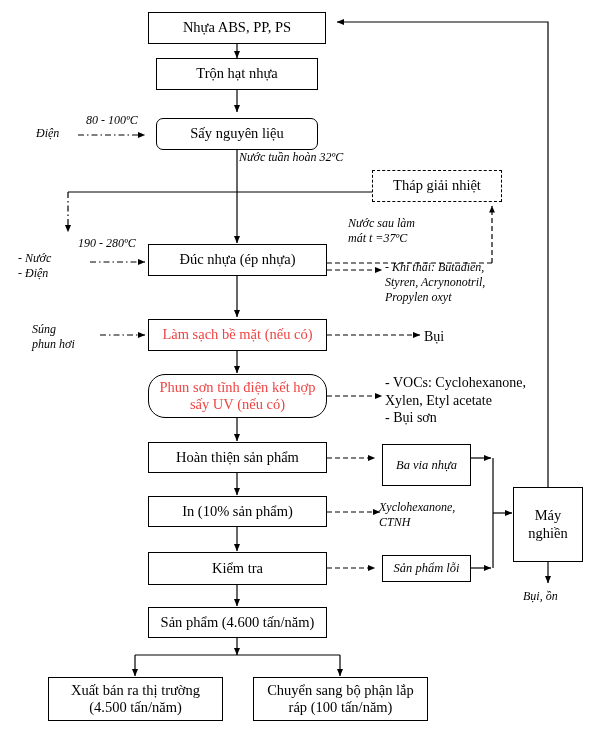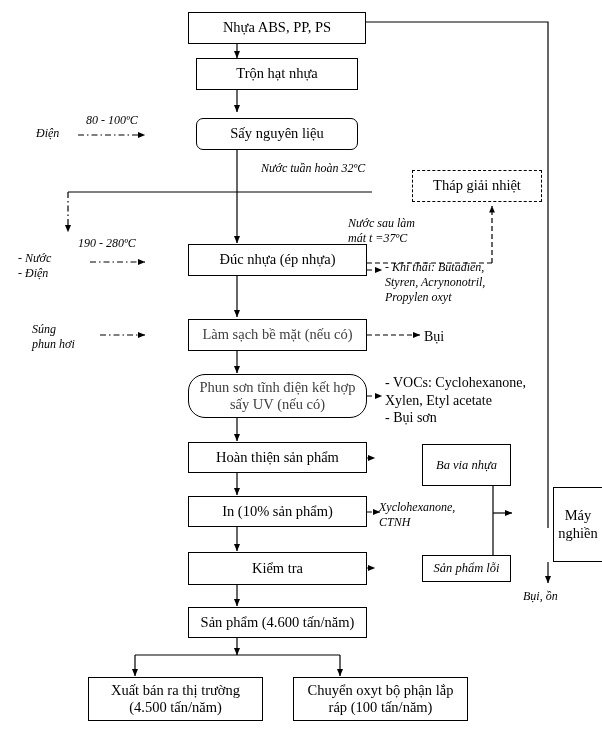--- a/index.html
+++ b/index.html
@@ -3,23 +3,23 @@
 <meta charset="utf-8">
 <style>
   html,body{margin:0;padding:0;background:#ffffff;}
   body{width:602px;height:730px;position:relative;overflow:hidden;
        font-family:"Liberation Serif","DejaVu Serif",serif;color:#000;}
   #canvas{position:absolute;left:0;top:0;width:602px;height:730px;}
   svg.lines{position:absolute;left:0;top:0;width:602px;height:730px;pointer-events:none;}
 
   .box{position:absolute;box-sizing:border-box;border:1px solid #000;background:#fff;
        display:flex;align-items:center;justify-content:center;text-align:center;
-       font-size:14.5px;line-height:1.18;z-index:3;margin-left:40px;}
+       font-size:14.5px;line-height:1.18;z-index:3;}
   .box.dashed{border:1px dashed #000;}
-  .box.red{color:#404040;border:1px solid #000;}
+  .box.red{color:#ef4444;border:1px solid #000;}
   .box.small{font-size:12.5px;font-style:italic;}
   .box .t{display:block;padding:0 3px;}
 
   .lbl{position:absolute;font-size:12px;font-style:italic;line-height:1.25;z-index:4;
        white-space:pre-line;}
   .lbl.plain{font-style:normal;font-size:14px;}
 </style>
 </head>
 <body>
 
@@ -121,48 +121,48 @@
 
   <div class="box" style="left:148px;top:607px;width:179px;height:31px;">
     <span class="t">Sản phẩm (4.600 tấn/năm)</span>
   </div>
 
   <div class="box" style="left:48px;top:677px;width:175px;height:44px;">
     <span class="t">Xuất bán ra thị trường (4.500 tấn/năm)</span>
   </div>
 
   <div class="box" style="left:253px;top:677px;width:175px;height:44px;">
-    <span class="t">Chuyển oxyt bộ phận lắp ráp (100 tấn/năm)</span>
+    <span class="t">Chuyển sang bộ phận lắp ráp (100 tấn/năm)</span>
   </div>
 
   <div class="box small" style="left:382px;top:444px;width:89px;height:42px;">
     <span class="t">Ba via nhựa</span>
   </div>
 
   <div class="box small" style="left:382px;top:555px;width:89px;height:27px;">
     <span class="t">Sản phẩm lỗi</span>
   </div>
 
-  <div class="box" style="left:513px;top:487px;width:50px;height:75px;">
+  <div class="box" style="left:513px;top:487px;width:70px;height:75px;">
     <span class="t">Máy nghiền</span>
   </div>
 
   <div class="lbl" style="left:36px;top:126px;">Điện</div>
 
   <div class="lbl" style="left:86px;top:113px;">80 - 100ºC</div>
 
   <div class="lbl" style="left:18px;top:251px;">- Nước
 - Điện</div>
 
   <div class="lbl" style="left:78px;top:236px;">190 - 280ºC</div>
 
   <div class="lbl" style="left:32px;top:322px;">Súng
 phun hơi</div>
 
-  <div class="lbl" style="left:239px;top:161px;padding-left:22px;">Nước tuần hoàn 32ºC</div>
+  <div class="lbl" style="left:239px;top:150px;">Nước tuần hoàn 32ºC</div>
 
   <div class="lbl" style="left:348px;top:216px;">Nước sau làm
 mát t =37ºC</div>
 
   <div class="lbl" style="left:385px;top:260px;width:150px;">- Khí thải:  Butadien,
 Styren,    Acrynonotril,
 Propylen oxyt</div>
 
   <div class="lbl plain" style="left:424px;top:328px;">Bụi</div>
 

